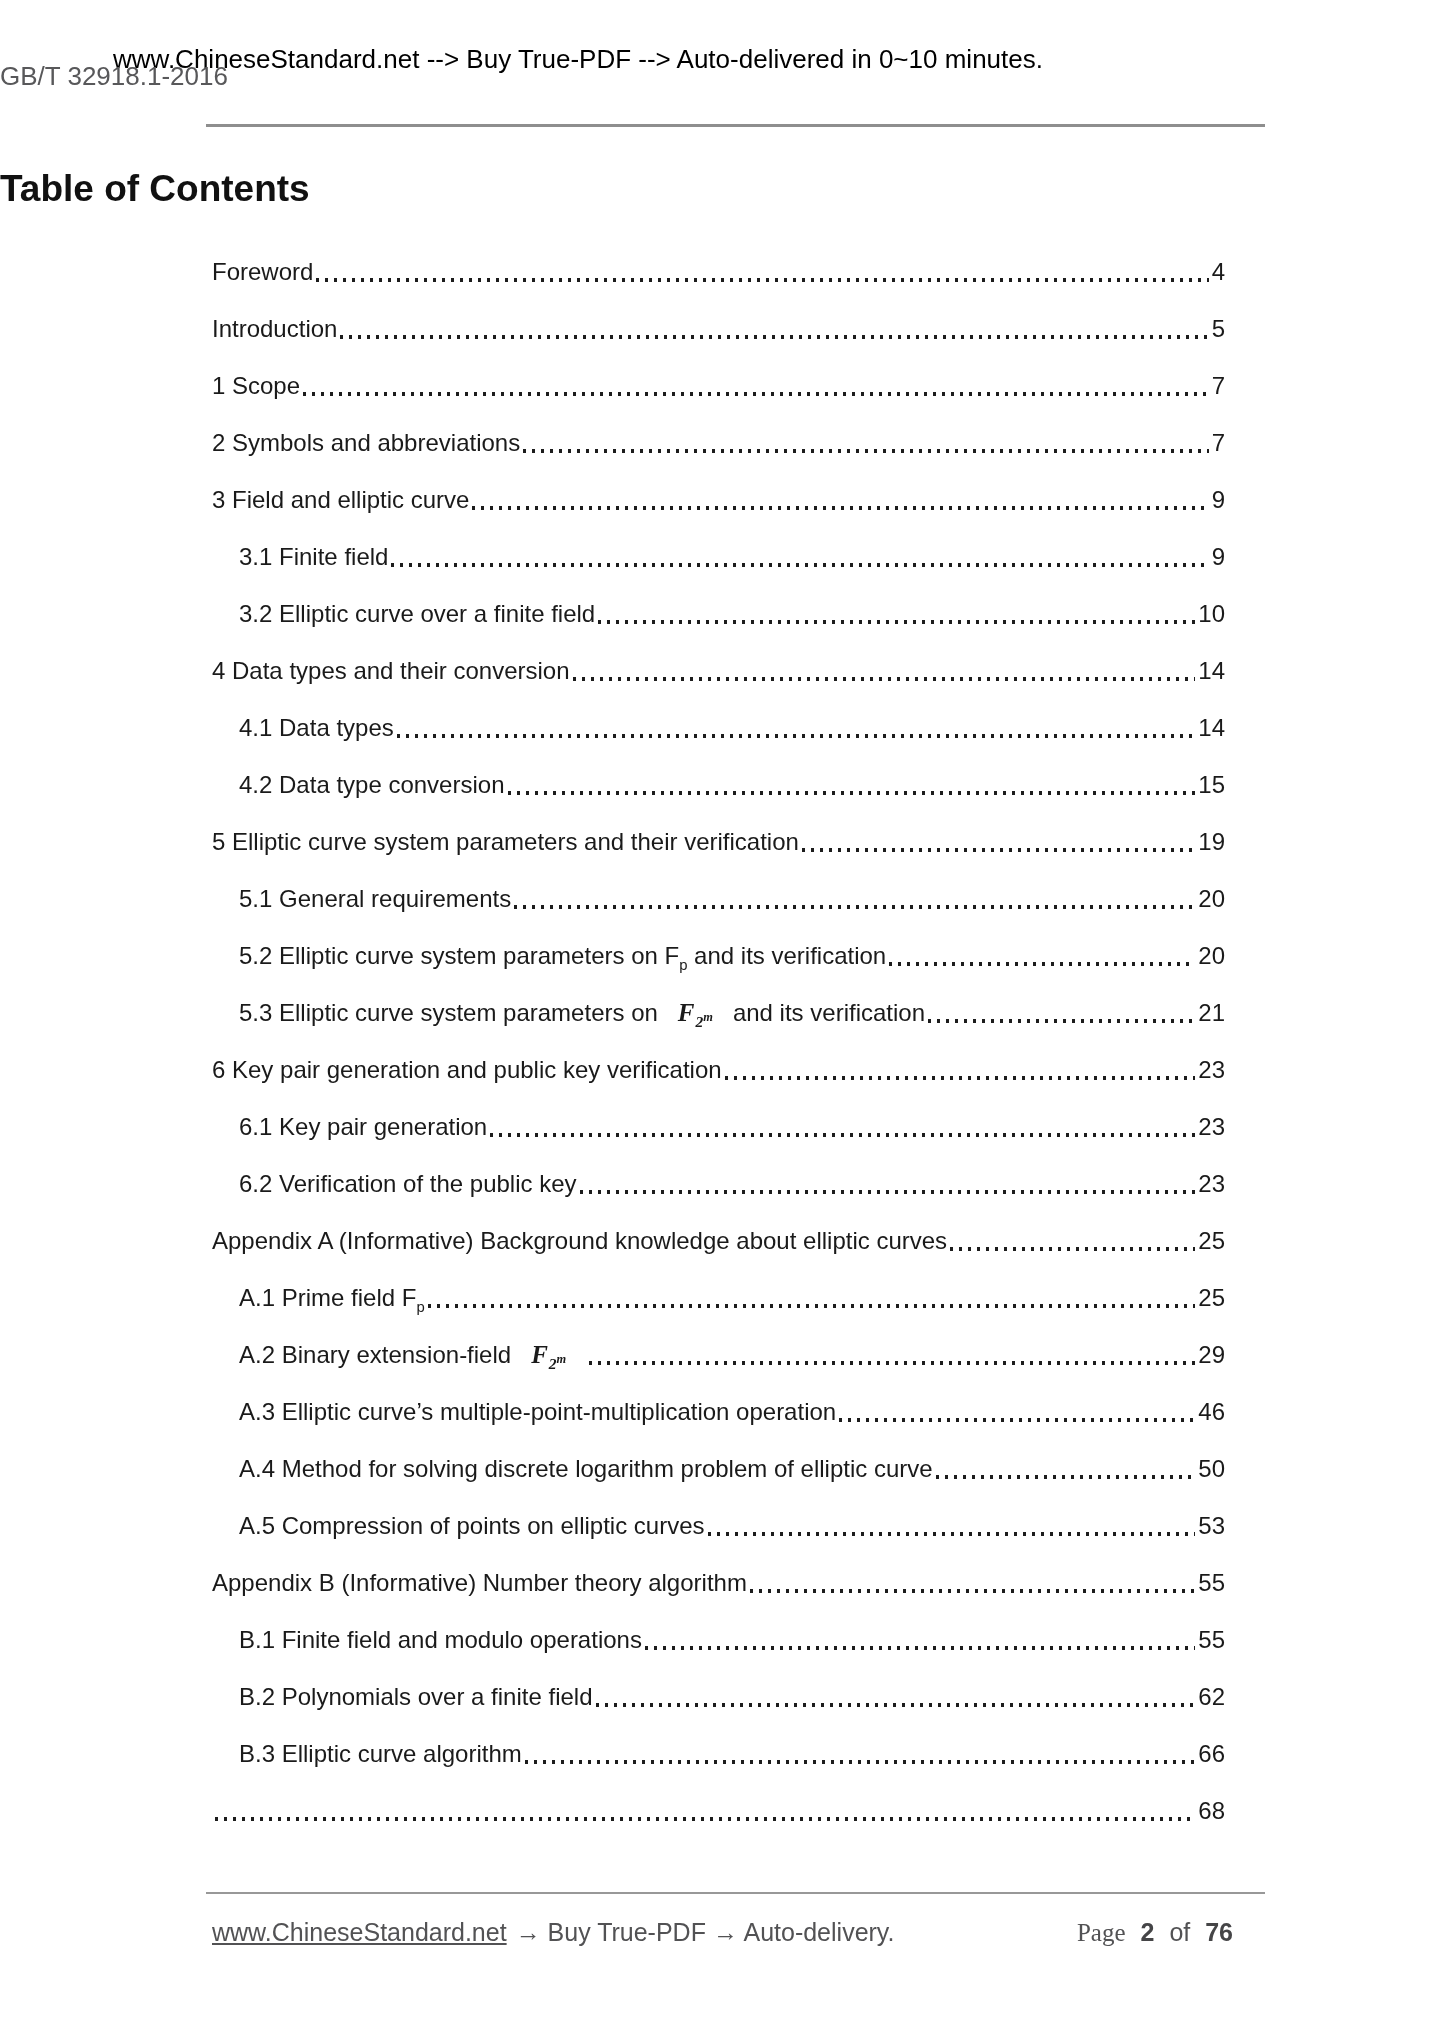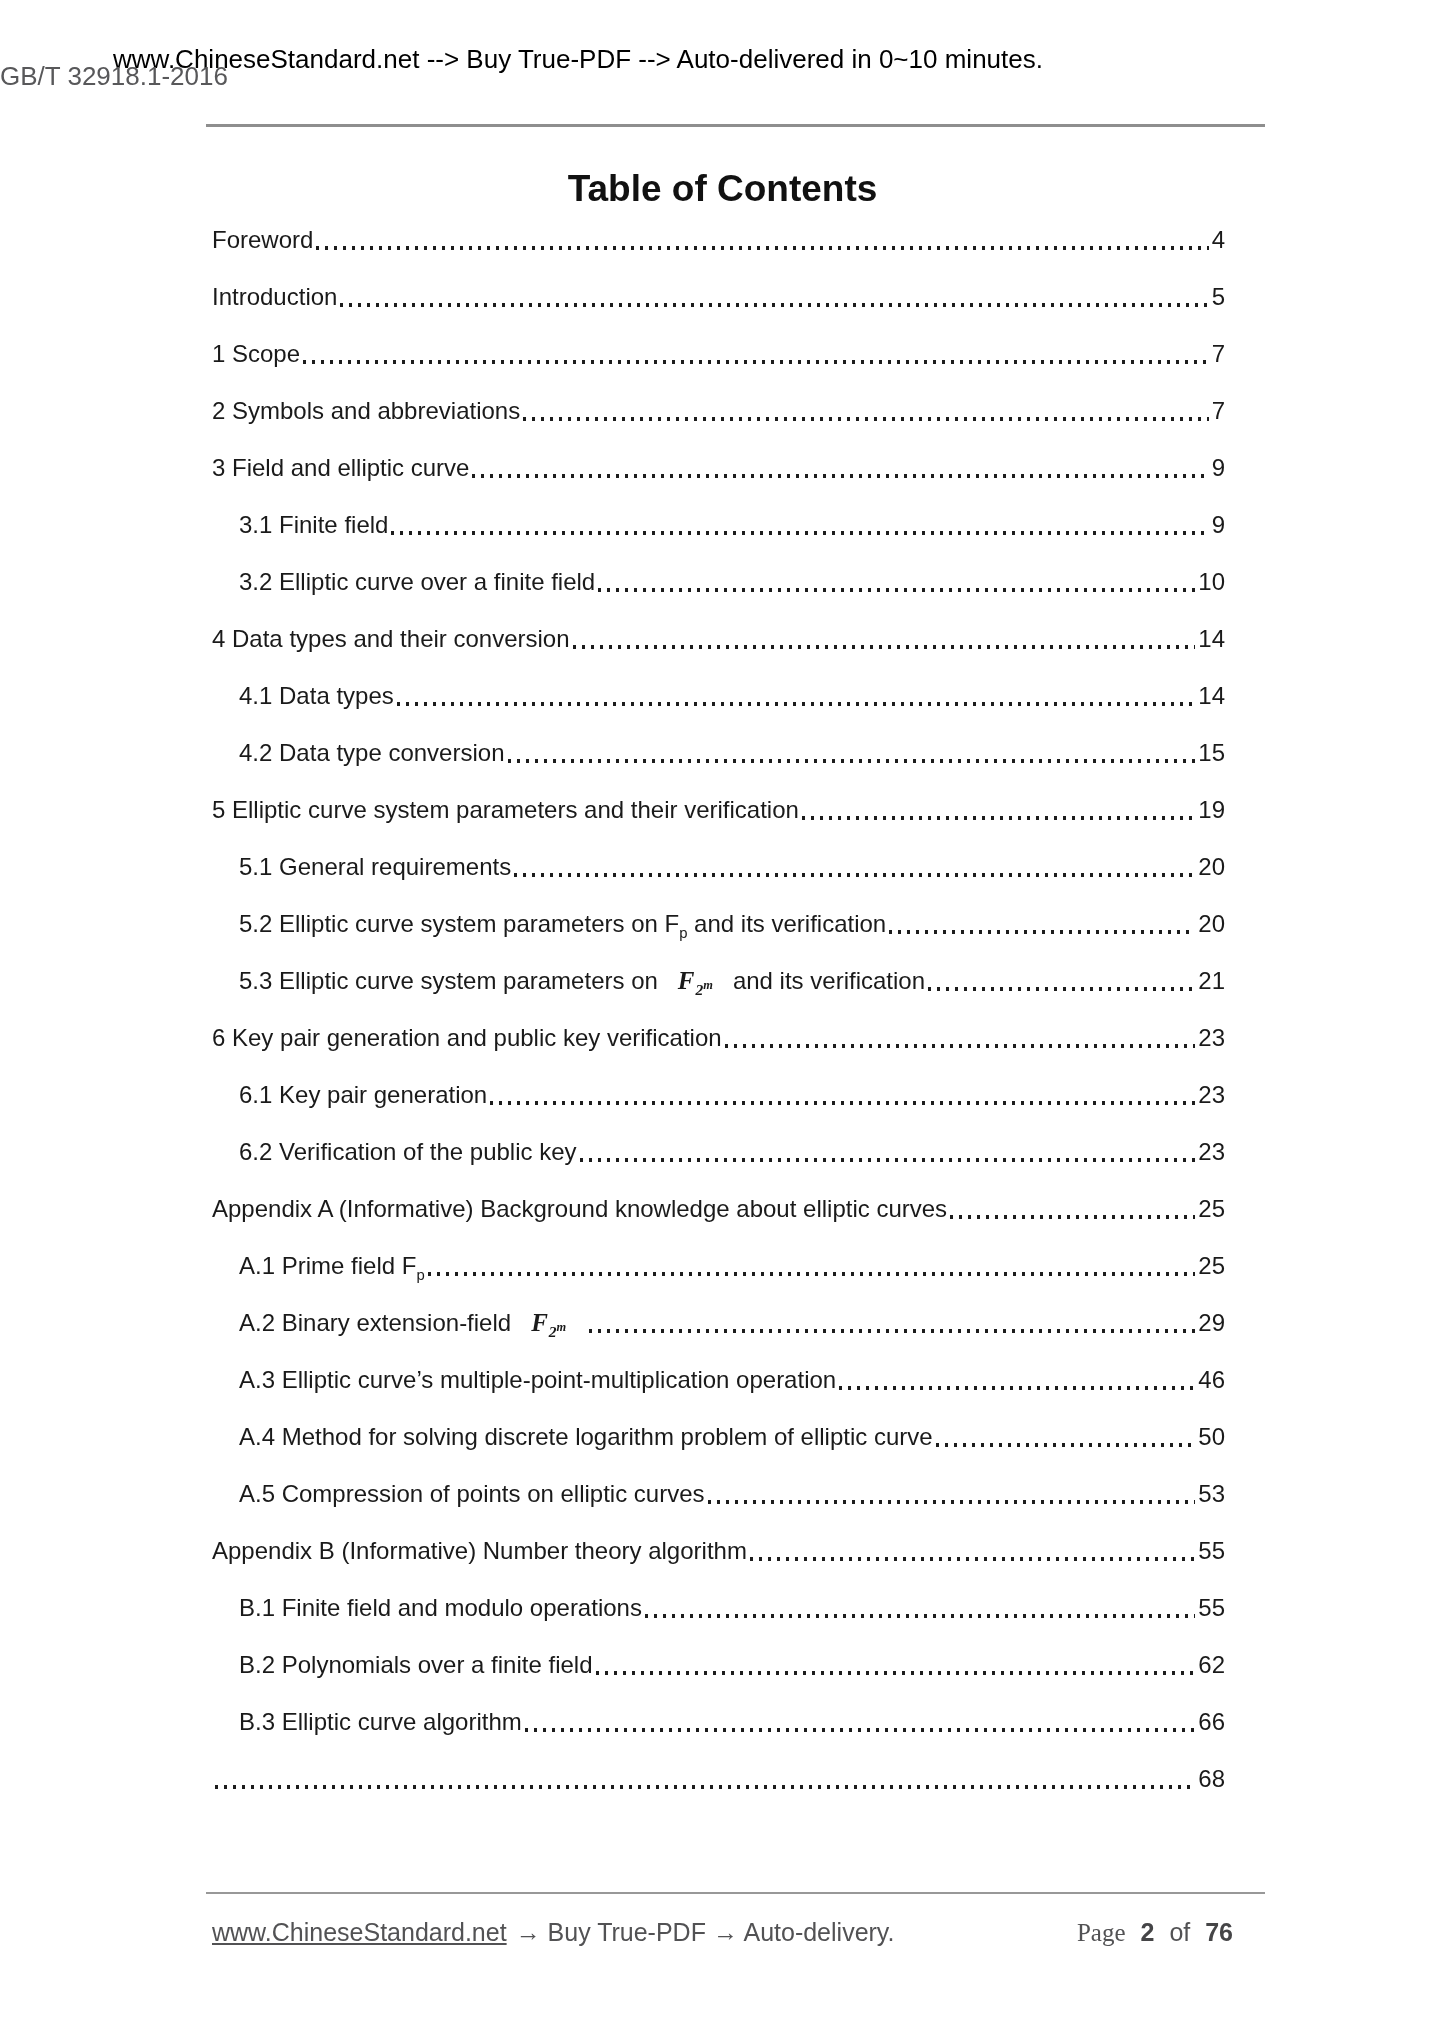--- a/index.html
+++ b/index.html
@@ -17,24 +17,24 @@
     position:absolute; left:0; top:61px; width:100%;
     text-align:left; font-size:26px; color:#58585a;
   }
   .header-rule {
     position:absolute; left:206px; top:124px; width:1059px; height:3px;
     background:#8e8e8e;
   }
   
   .title {
     position:absolute; left:0; top:168px; width:100%; margin:0;
-    text-align:center; font-size:37px; font-weight:bold; color:#111;
-  }
-  
-  .toc { position:absolute; left:212px; top:224px; width:1013px; }
+    font-size:37px; font-weight:bold; color:#111;
+  }
+  
+  .toc { position:absolute; left:212px; top:256px; width:1013px; }
   .toc-row {
     display:flex; align-items:flex-end;
     height:30px; margin-bottom:27px;
     font-size:24px; line-height:28px; white-space:nowrap;
   }
   .toc-row.lvl2 { padding-left:27px; }
   .toc-label { flex:0 0 auto; }
   .toc-dots {
     flex:1 1 auto; align-self:flex-end; height:4px;
     margin:0 3px 4px 3px;

